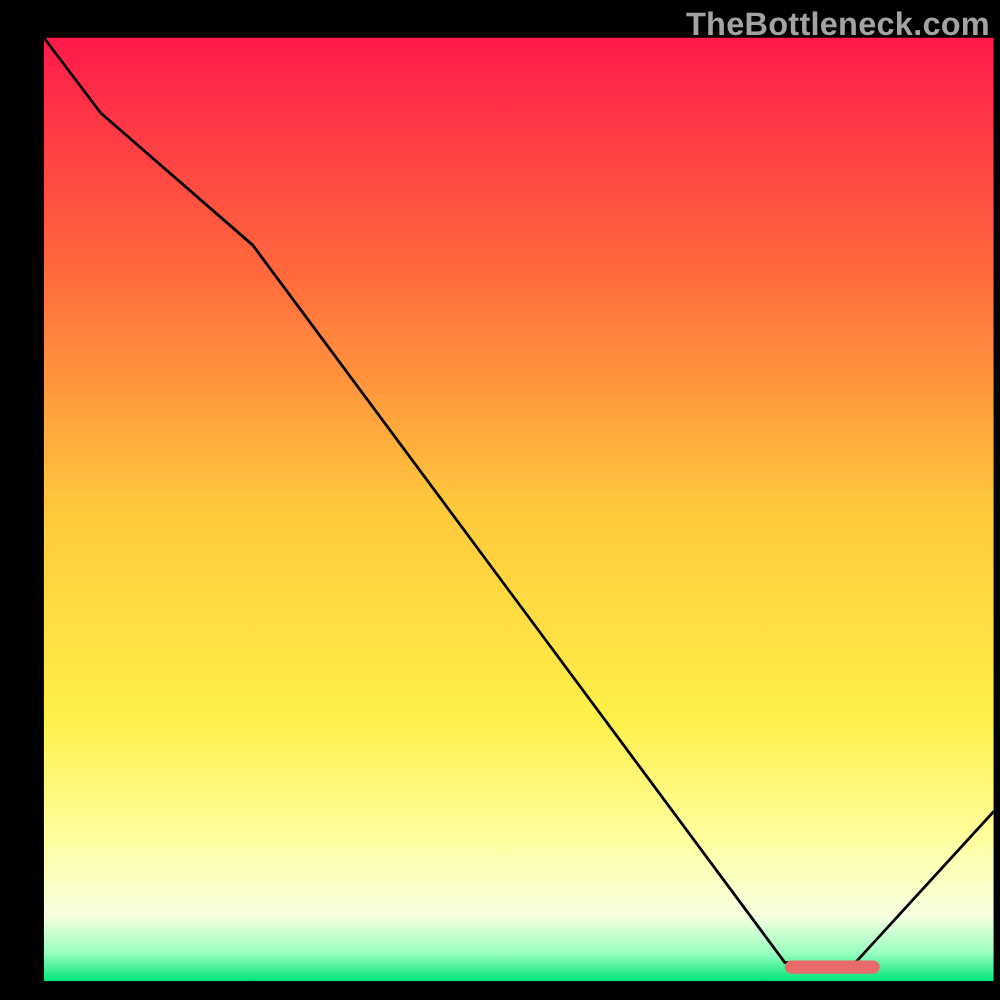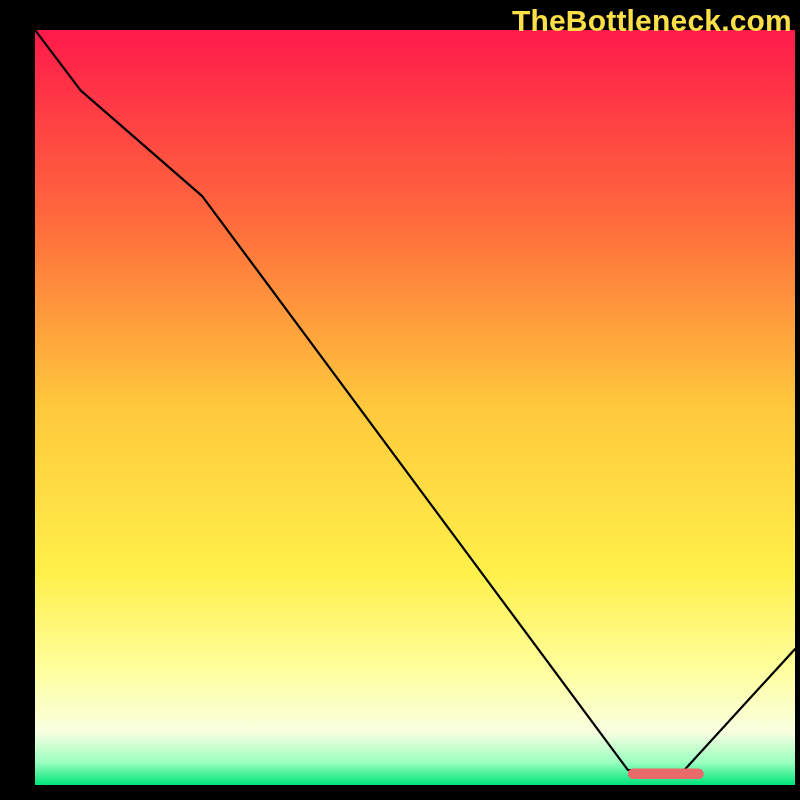--- a/index.html
+++ b/index.html
@@ -13,22 +13,22 @@
   }
   .frame {
     position: relative;
     width: 800px;
     height: 800px;
   }
   .watermark {
     position: absolute;
     top: 4px;
     right: 8px;
-    color: #fde047;
-    font-size: 30px;
+    color: #a3a3a3;
+    font-size: 26px;
     font-weight: 600;
     letter-spacing: 0.2px;
     z-index: 5;
   }
   
   .plot {
     position: absolute;
     left: 35px;
     top: 30px;
     width: 760px;

